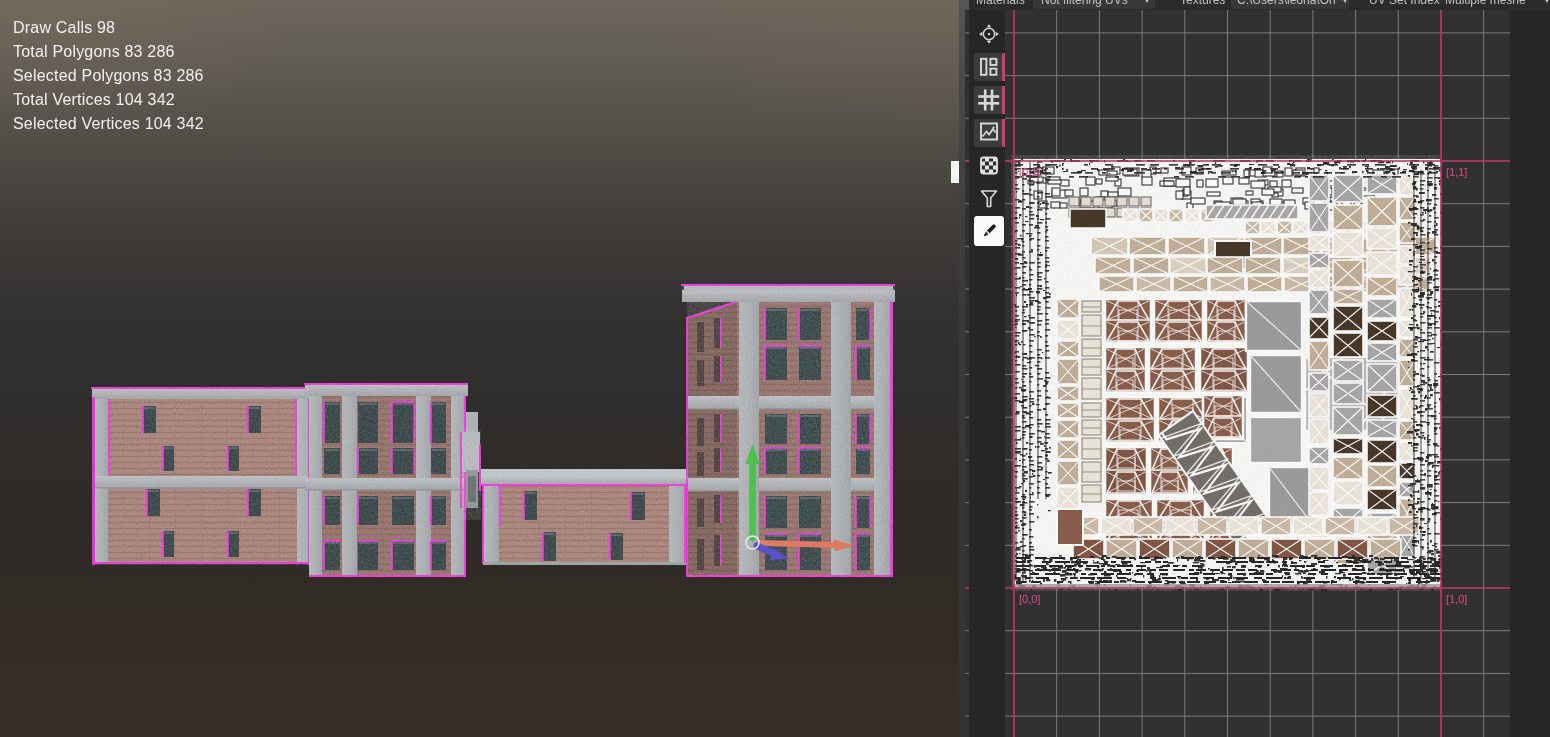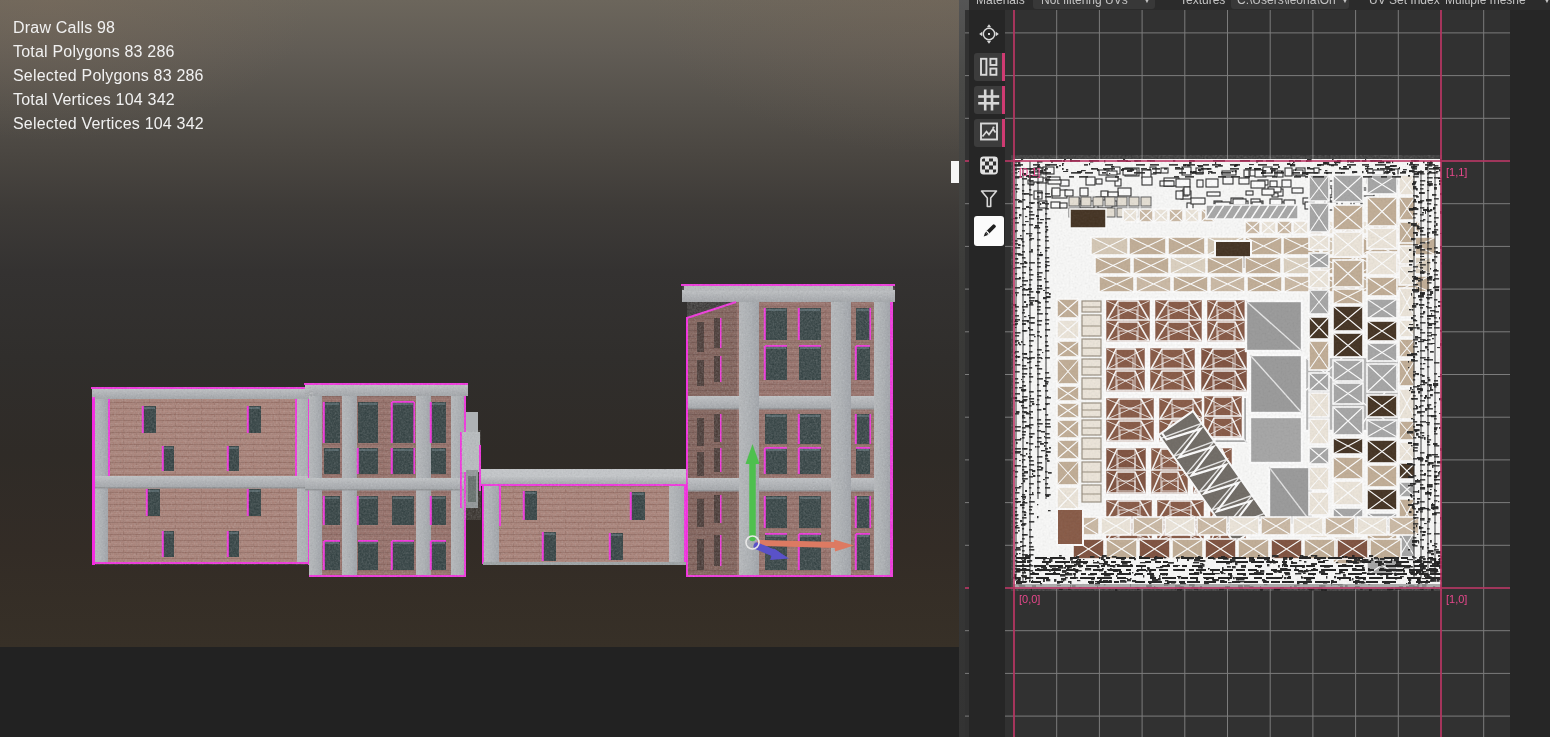--- a/index.html
+++ b/index.html
@@ -1,18 +1,18 @@
 <!DOCTYPE html>
 <html><head>
 <meta charset="utf-8">
 <style>
 html,body{margin:0;padding:0;background:#222;}
 *{box-sizing:border-box;}
 #stage{position:relative;width:1550px;height:737px;overflow:hidden;font-family:"Liberation Sans",sans-serif;}
-#viewport{position:absolute;left:0;top:0;width:959px;height:647px;
+#viewport{position:absolute;left:0;top:0;width:959px;height:737px;
 background:
  radial-gradient(ellipse 380px 200px at 5% 0%, rgba(128,110,92,.38), rgba(128,110,92,0) 70%),
  radial-gradient(ellipse 420px 220px at 98% 0%, rgba(120,103,86,.32), rgba(120,103,86,0) 70%),
  linear-gradient(#6c665c 0%, #615c55 8%, #55514b 16%, #4a4641 24%, #3e3b38 32%, #343231 42%, #302e2c 55%, #2f2b27 70%, #332c26 85%, #373027 100%);
 }
 #stats{position:absolute;left:13px;top:16px;color:#f1f1f1;font-size:16px;line-height:24px;letter-spacing:.2px;}
 #whitesliver{position:absolute;left:951px;top:161px;width:8px;height:22px;background:#f5f5f5;}
 #divider{position:absolute;left:959px;top:0;width:10px;height:737px;background:linear-gradient(#555 0%,#4a4a48 10%,#3a3a38 40%,#333 100%);}
 #panel{position:absolute;left:969px;top:0;width:581px;height:737px;background:#262626;}
 #gridarea{position:absolute;left:965px;top:10px;width:545px;height:727px;overflow:hidden;}

